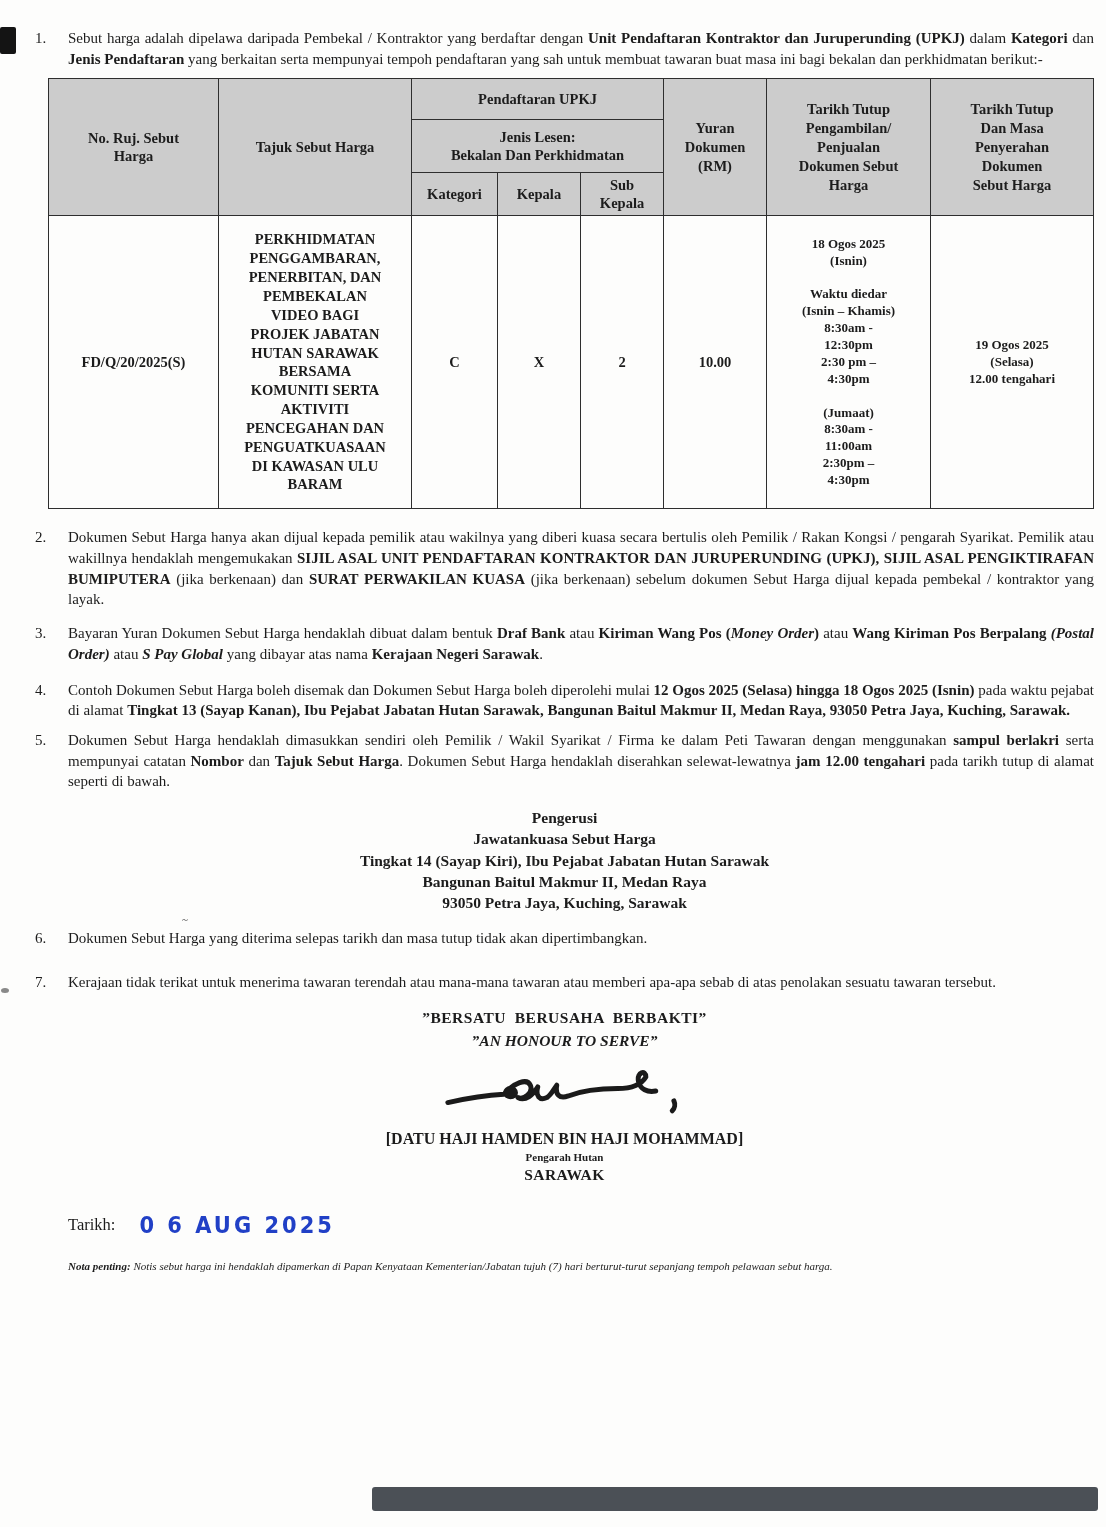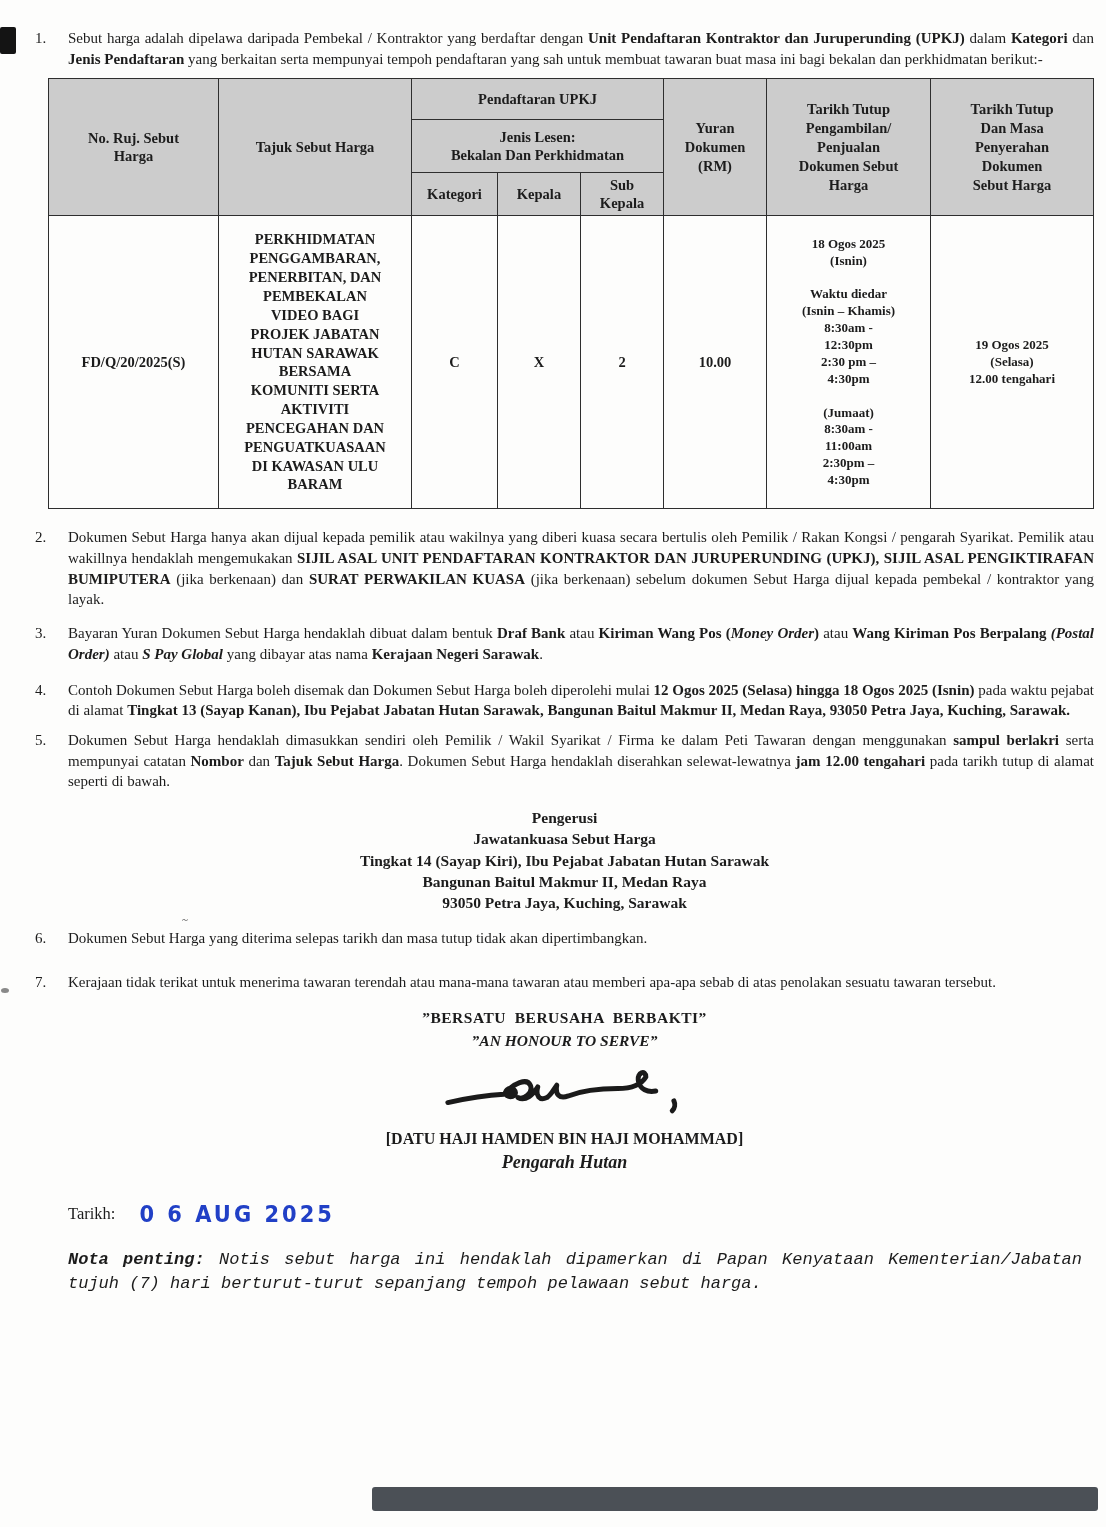--- a/index.html
+++ b/index.html
@@ -51,33 +51,33 @@
   .pre{white-space:pre-line;}
   td.tajuk{font-size:14.5px;line-height:1.34;}
   td.sched{font-size:13px;line-height:1.32;}
   
   .addr{margin-top:15px;text-align:center;font-weight:bold;font-size:15.5px;line-height:1.38;white-space:pre-line;}
   .motto{margin-top:15px;text-align:center;font-size:15.5px;line-height:1.45;}
   .motto-1{font-weight:bold;letter-spacing:.5px;white-space:pre;text-align:center;}
   .motto-2{font-weight:bold;font-style:italic;}
   .sig-wrap{text-align:center;margin-top:6px;}
   .sig-name{font-weight:bold;font-size:16px;line-height:1.35;}
-  .sig-role{font-weight:bold;font-size:18px;line-height:1.35;font-style:italic;}
+  .sig-role{font-weight:bold;font-size:11px;line-height:1.35;}
   .sig-region{font-weight:bold;font-size:15.5px;line-height:1.35;letter-spacing:.4px;}
   
   .date-row{display:flex;align-items:center;margin:28px 0 1px 33px;}
   .date-label{font-size:16.5px;}
   .date-stamp{
     margin-left:24px;
     font-family:"DejaVu Sans",sans-serif;
     font-weight:bold;font-size:21px;letter-spacing:3px;
     transform:scaleY(1.08);
   }
   
-  .note{margin:22px 12px 14px 33px;font-size:17px;line-height:1.4;text-align:justify;font-family:Liberation Mono, monospace;}
+  .note{margin:22px 12px 14px 33px;font-size:11px;line-height:1.4;text-align:justify;}
   
   .art{position:absolute;}
   .art-topleft{left:0;top:27px;width:16px;height:27px;background:#141414;border-radius:2px;}
   .art-midleft{left:1px;top:988px;width:8px;height:5px;background:#6b6b6b;border-radius:50%;opacity:.8;}
   .art-tilde{left:182px;top:913px;color:#3c3c3c;font-size:11px;}
   .art-bottombar{left:372px;top:1487px;width:726px;height:24px;background:#4b5056;border-radius:3px;}
 </style>
 </head>
 <body>
 
@@ -221,20 +221,21 @@
     </div>
 
     <div class="sig-wrap">
       <svg width="300" height="66" viewBox="0 0 300 80">
         <path d="M8,54 C40,47 58,45 76,44 C88,30 104,24 108,33 C112,42 100,51 93,48 C102,53 112,44 117,35 C114,46 119,52 128,48 C134,44 136,38 140,33 C138,44 143,50 154,46 C172,39 198,37 214,37 C230,37 242,33 248,23 C248,14 237,17 239,28 C241,38 250,42 260,40" fill="none" stroke="#1a1a1a" stroke-width="6" stroke-linecap="round" stroke-linejoin="round"></path>
         <ellipse cx="84" cy="42" rx="9" ry="8" fill="#1a1a1a"></ellipse>
         <path d="M282,52 C284,56 283,61 280,64" fill="none" stroke="#1a1a1a" stroke-width="6" stroke-linecap="round"></path>
       </svg>
       <div class="sig-name">[DATU HAJI HAMDEN BIN HAJI MOHAMMAD]</div>
       <div class="sig-role">Pengarah Hutan</div>
+      <div class="sig-region">SARAWAK</div>
     </div>
 
     <div class="date-row">
       <span class="date-label">Tarikh:</span>
       <span class="date-stamp" style="color: rgb(33, 64, 198);">0 6  AUG  2025</span>
     </div>
 
     <div class="note"><span class="sg-bi">Nota penting:</span><span class="sg-i">  Notis sebut harga ini hendaklah dipamerkan di Papan Kenyataan Kementerian/Jabatan tujuh (7) hari berturut-turut sepanjang tempoh pelawaan sebut harga.</span></div>
 
   </div>

